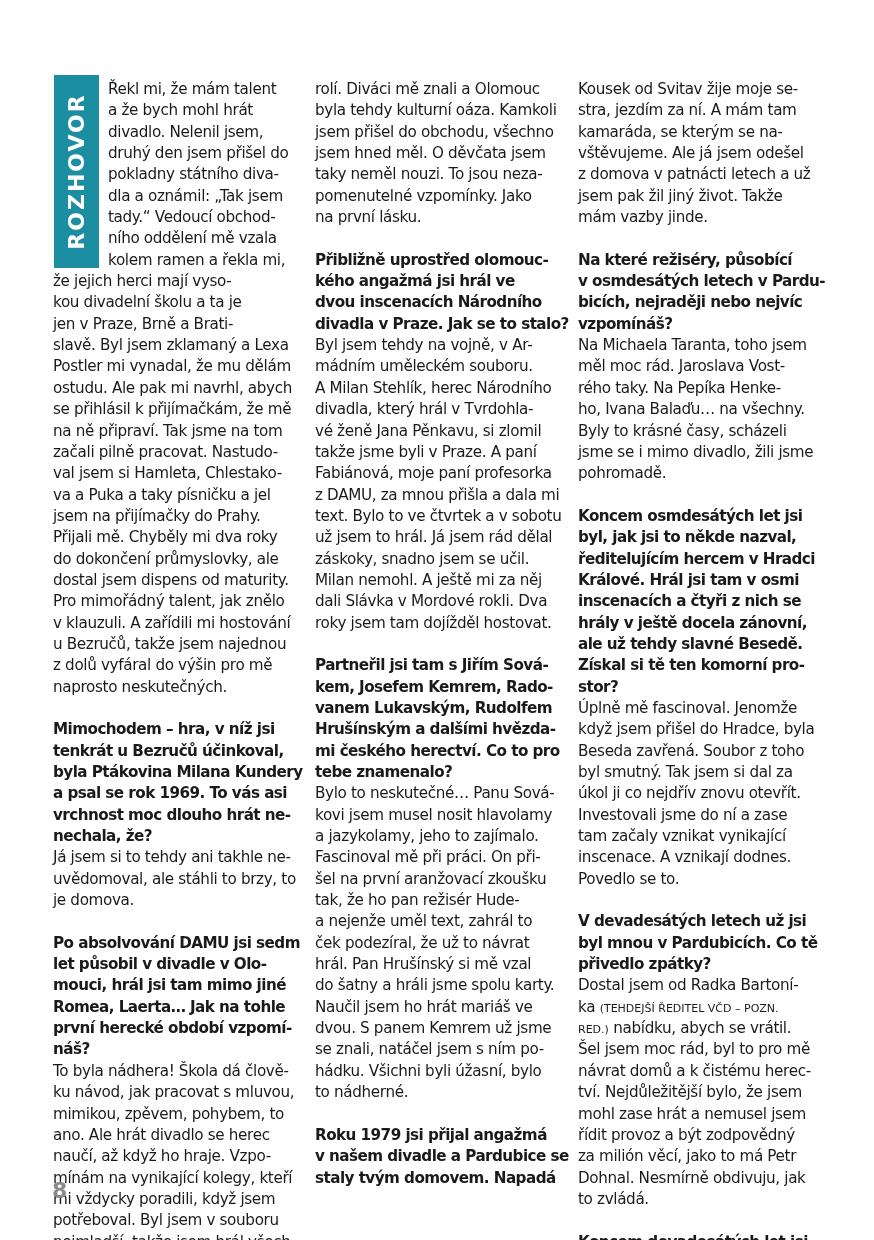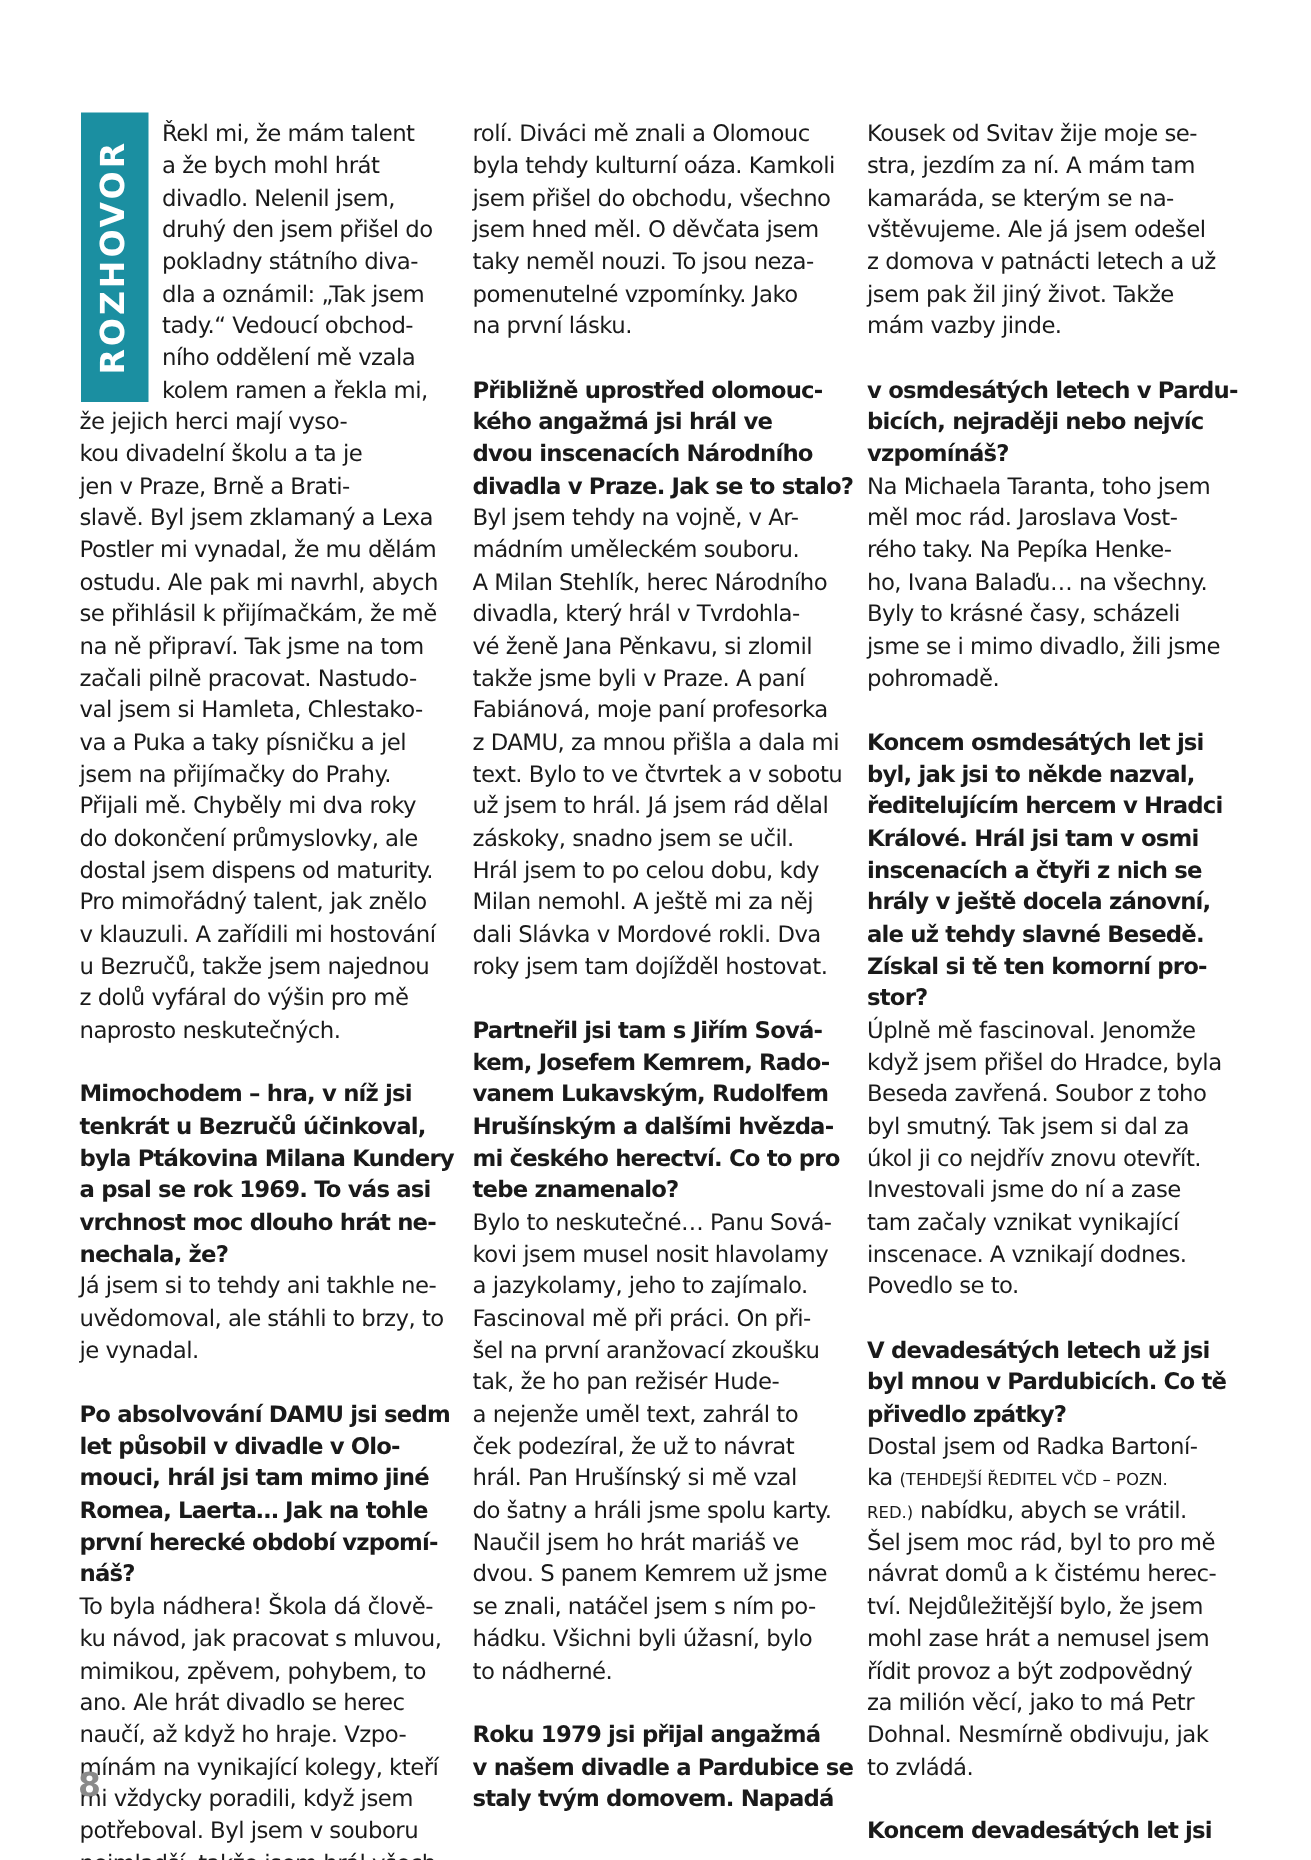--- a/index.html
+++ b/index.html
@@ -66,21 +66,21 @@
       <span class="line">Mimochodem – hra, v níž jsi</span>
       <span class="line">tenkrát u Bezručů účinkoval,</span>
       <span class="line">byla Ptákovina Milana Kundery</span>
       <span class="line">a psal se rok 1969. To vás asi</span>
       <span class="line">vrchnost moc dlouho hrát ne-</span>
       <span class="line">nechala, že?</span>
     </div>
     <div>
       <span class="line">Já jsem si to tehdy ani takhle ne-</span>
       <span class="line">uvědomoval, ale stáhli to brzy, to</span>
-      <span class="line">je vynadal.</span>
+      <span class="line">je domova.</span>
     </div>
     <span class="gap"></span>
     <div class="q">
       <span class="line">Po absolvování DAMU jsi sedm</span>
       <span class="line">let působil v divadle v Olo-</span>
       <span class="line">mouci, hrál jsi tam mimo jiné</span>
       <span class="line">Romea, Laerta… Jak na tohle</span>
       <span class="line">první herecké období vzpomí-</span>
       <span class="line">náš?</span>
     </div>
@@ -118,21 +118,20 @@
       <span class="line">mádním uměleckém souboru.</span>
       <span class="line">A Milan Stehlík, herec Národního</span>
       <span class="line">divadla, který hrál v Tvrdohla-</span>
       <span class="line">vé ženě Jana Pěnkavu, si zlomil</span>
       <span class="line">takže jsme byli v Praze. A paní</span>
       <span class="line">Fabiánová, moje paní profesorka</span>
       <span class="line">z DAMU, za mnou přišla a dala mi</span>
       <span class="line">text. Bylo to ve čtvrtek a v sobotu</span>
       <span class="line">už jsem to hrál. Já jsem rád dělal</span>
       <span class="line">záskoky, snadno jsem se učil.</span>
-      <span class="line">Hrál jsem to po celou dobu, kdy</span>
       <span class="line">Milan nemohl. A ještě mi za něj</span>
       <span class="line">dali Slávka v Mordové rokli. Dva</span>
       <span class="line">roky jsem tam dojížděl hostovat.</span>
     </div>
     <span class="gap"></span>
     <div class="q">
       <span class="line">Partneřil jsi tam s Jiřím Sová-</span>
       <span class="line">kem, Josefem Kemrem, Rado-</span>
       <span class="line">vanem Lukavským, Rudolfem</span>
       <span class="line">Hrušínským a dalšími hvězda-</span>
@@ -168,20 +167,21 @@
       <span class="line">Kousek od Svitav žije moje se-</span>
       <span class="line">stra, jezdím za ní. A mám tam</span>
       <span class="line">kamaráda, se kterým se na-</span>
       <span class="line">vštěvujeme. Ale já jsem odešel</span>
       <span class="line">z domova v patnácti letech a už</span>
       <span class="line">jsem pak žil jiný život. Takže</span>
       <span class="line">mám vazby jinde.</span>
     </div>
     <span class="gap"></span>
     <div class="q">
+      <span class="line">Na které režiséry, působící</span>
       <span class="line">v osmdesátých letech v Pardu-</span>
       <span class="line">bicích, nejraději nebo nejvíc</span>
       <span class="line">vzpomínáš?</span>
     </div>
     <div>
       <span class="line">Na Michaela Taranta, toho jsem</span>
       <span class="line">měl moc rád. Jaroslava Vost-</span>
       <span class="line">rého taky. Na Pepíka Henke-</span>
       <span class="line">ho, Ivana Balaďu… na všechny.</span>
       <span class="line">Byly to krásné časy, scházeli</span>

